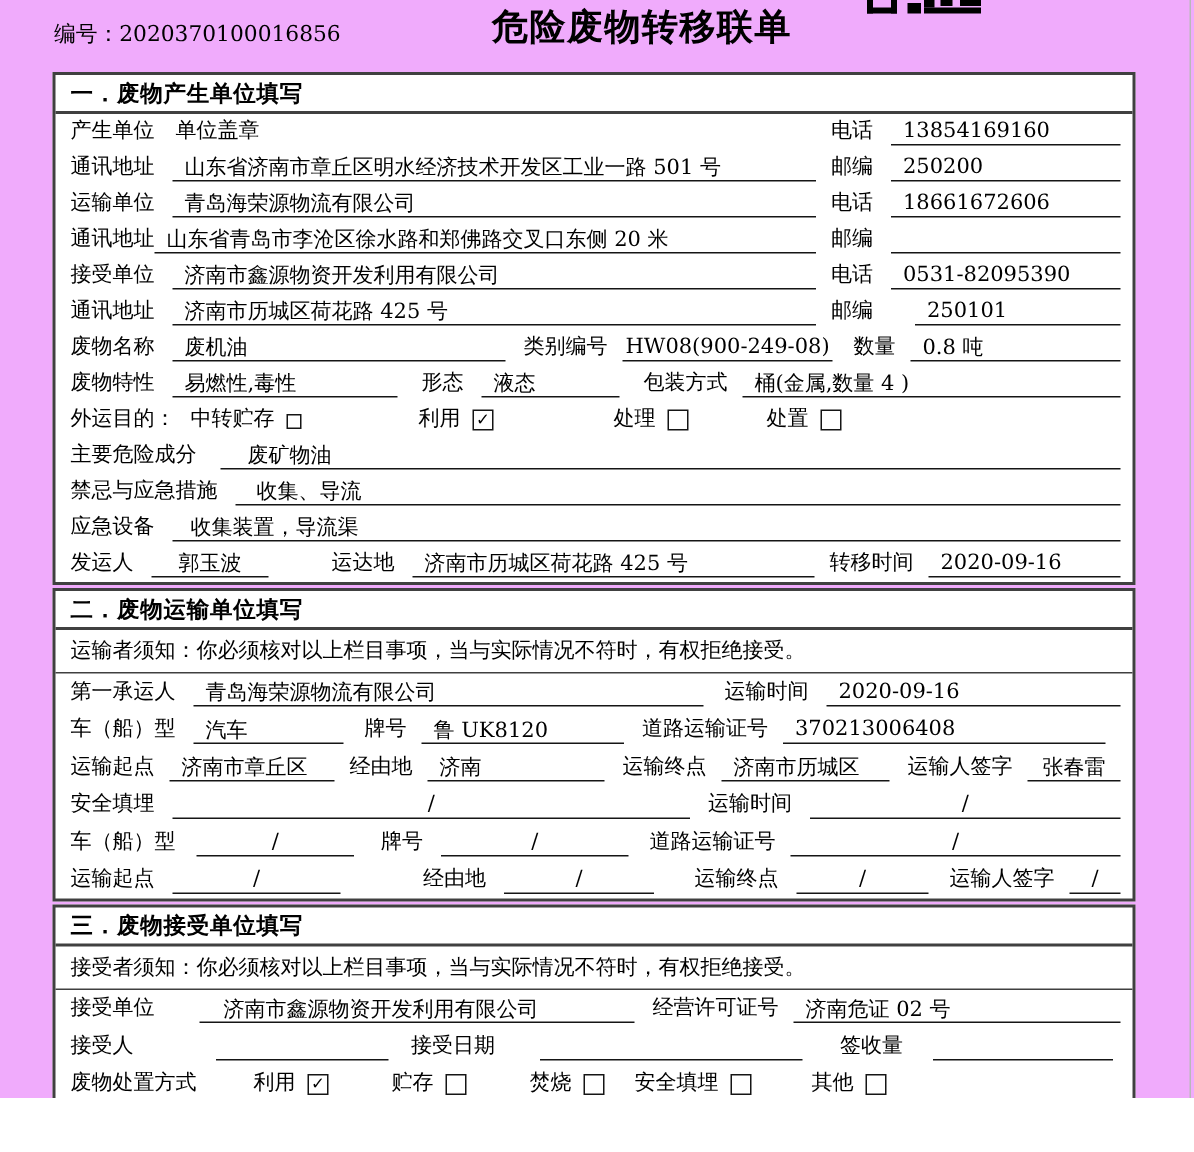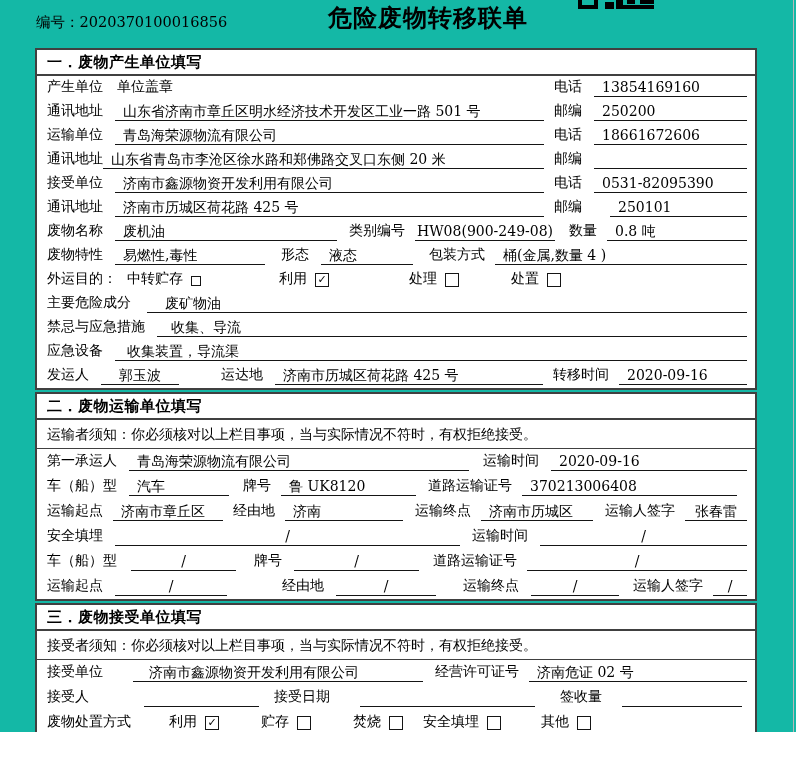--- a/index.html
+++ b/index.html
@@ -1,16 +1,16 @@
 <!DOCTYPE html>
 <html><head>
 <meta charset="utf-8">
 <style>
   html,body{margin:0;padding:0;background:#fff;}
-  .page{position:relative;width:796px;height:732px;background:#14b8a6;overflow:hidden;
+  .page{position:relative;width:796px;height:732px;background:#f0abfc;overflow:hidden;
         font-family:"DejaVu Serif","Liberation Serif",serif;color:#000;font-size:14px;}
   .edge-line{position:absolute;left:793px;top:0;width:1px;height:768px;background:#b9b9b9;}
   
   .topbar{position:relative;height:48px;}
   .serial{position:absolute;left:36px;top:13px;white-space:nowrap;font-size:14.5px;}
   .doc-title{position:absolute;left:328px;top:2px;font-size:24px;font-weight:bold;letter-spacing:1px;white-space:nowrap;}
   .qr{position:absolute;left:578px;top:0;width:78px;height:9px;}
   .qr div{position:absolute;background:#000;}
   
   .box{box-sizing:border-box;width:722px;margin-left:35px;border:2px solid #404040;background:#fff;margin-bottom:2px;}

